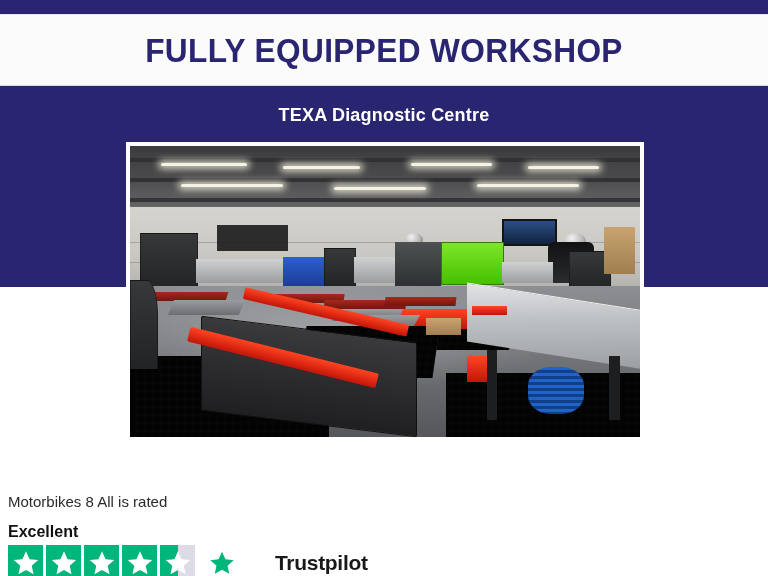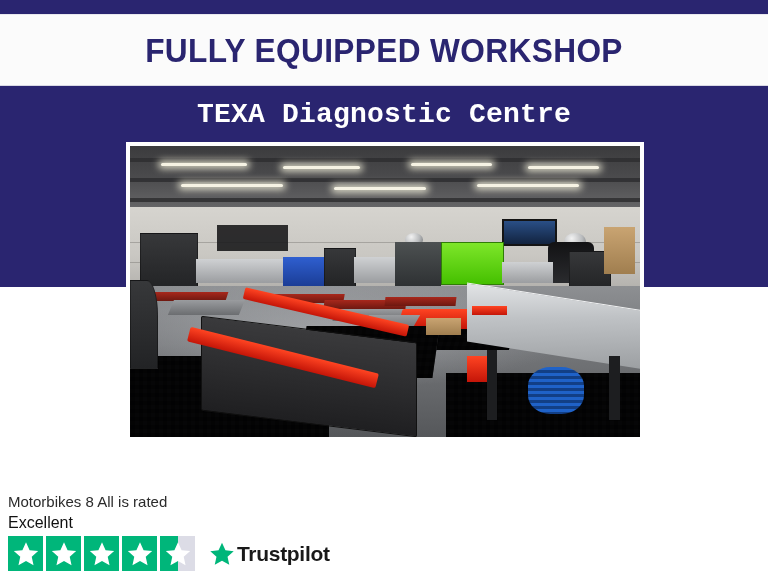--- a/index.html
+++ b/index.html
@@ -69,23 +69,23 @@
     white-space: nowrap;
   }
 
   
   .subtitle {
     position: absolute;
     left: 0; top: 99px;
     width: 768px;
     text-align: center;
     color: #ffffff;
-    font-family: Liberation Mono, monospace;
-    font-weight: bold;
-    font-size: 28px;
+    font-family: Liberation Sans, sans-serif;
+    font-weight: bold;
+    font-size: 18px;
     letter-spacing: 0.2px;
     line-height: 32px;
     white-space: nowrap;
   }
 
   
   .photo-frame {
     position: absolute;
     left: 126px; top: 142px;
     width: 518px; height: 299px;
@@ -218,24 +218,24 @@
   }
   .tp-rated {
     color: #2b2b2b;
     font-size: 15px;
     line-height: 19px;
     font-family: "Liberation Sans", sans-serif;
   }
   .tp-excellent {
     color: #111111;
     font-size: 16px;
-    font-weight: normal;
+    font-weight: bold;
     line-height: 21px;
     font-family: "Liberation Sans", sans-serif;
-    margin-top: 1px;
+    margin-top: 10px;
   }
   .tp-row {
     display: flex;
     align-items: center;
     margin-top: 3px;
   }
   .tp-stars {
     display: flex;
     gap: 3px;
   }
@@ -259,20 +259,21 @@
     position: absolute;
     left: 50%; top: 50%;
     transform: translate(-50%, -50%);
     width: 27px; height: 27px;
     display: block;
   }
   .tp-logo {
     display: flex;
     align-items: center;
     margin-left: 14px;
+    gap: 38px;
   }
   .tp-logo-text {
     color: #191919;
     font-size: 21px;
     font-weight: bold;
     font-family: "Liberation Sans", sans-serif;
     letter-spacing: -0.3px;
     margin-left: 2px;
   }
 

